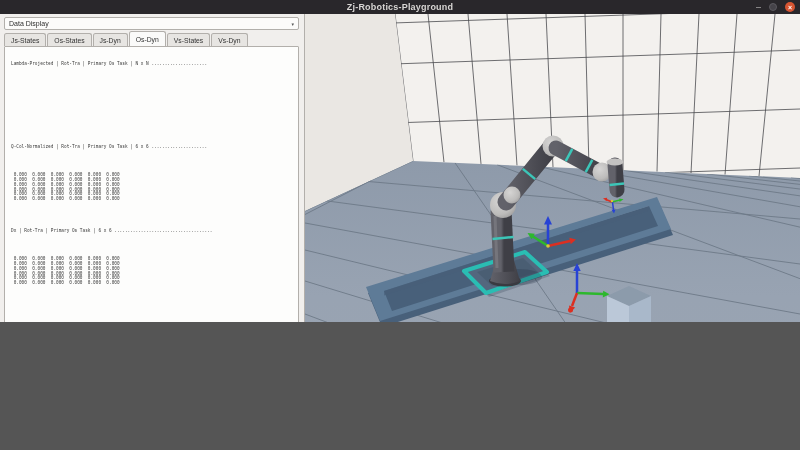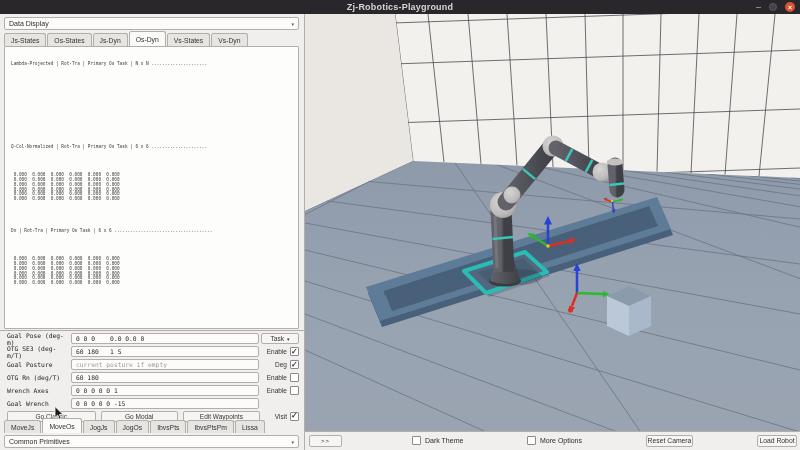--- a/index.html
+++ b/index.html
@@ -1,16 +1,16 @@
 <!DOCTYPE html>
 <html style="--titlebar: #29272b; --title-text: #d8d6d4; --close: #d65532; --panel-bg: #f1efed; --panel-border: #b2afab; --field-bg: #fcfbfa; --tab-bg: #e7e5e2; --tab-active: #fafaf9; --area-bg: #fdfdfc; --mono-text: #3a3a3a; --btn-bg: #f6f5f4; --placeholder: #9d9d9d; --wall: #f3f1ee; --wall-left: #eae7e3; --wall-line: #47484c; --floor: #98a3b2; --floor-line: #6e7a88; --ring: #5e7b97; --ring-side: #48607a; --pad-teal: #2abdb3; --pad-fill: #53677e; --robot-dark: #4d4d55; --robot-light: #c3c2c1; --robot-teal: #3cc6b8; --cube-top: #8c9bab; --cube-front: #bbc8d8; --cube-side: #a9b8ca; --axis-red: #dc2f21; --axis-green: #2db82d; --axis-blue: #2742d5; --axis-yellow: #d8c83a;"><head>
 <meta charset="utf-8">
 <style>
   html,body{margin:0;padding:0;background:#555;}
-  #app{position:relative;width:800px;height:450px;overflow:hidden;
+  #app{position:relative;width:800px;height:322px;overflow:hidden;
        font-family:"Liberation Sans",sans-serif;background:var(--panel-bg);
        -webkit-font-smoothing:antialiased;}
   
   #titlebar{position:absolute;left:0;top:0;width:800px;height:14px;background:var(--titlebar);
             display:flex;align-items:center;justify-content:center;}
   #title{font-size:9px;font-weight:bold;color:var(--title-text);letter-spacing:.2px;}
   #wincontrols{position:absolute;right:5px;top:0;height:14px;display:flex;align-items:center;gap:8px;}
   .winbtn{color:#b9b7b5;font-size:9px;line-height:9px;}
   #maxbtn{width:8px;height:8px;border-radius:50%;background:#454349;border:1px solid #5b595f;box-sizing:border-box;}
   #closebtn{width:10px;height:10px;border-radius:50%;background:var(--close);display:flex;align-items:center;justify-content:center;

